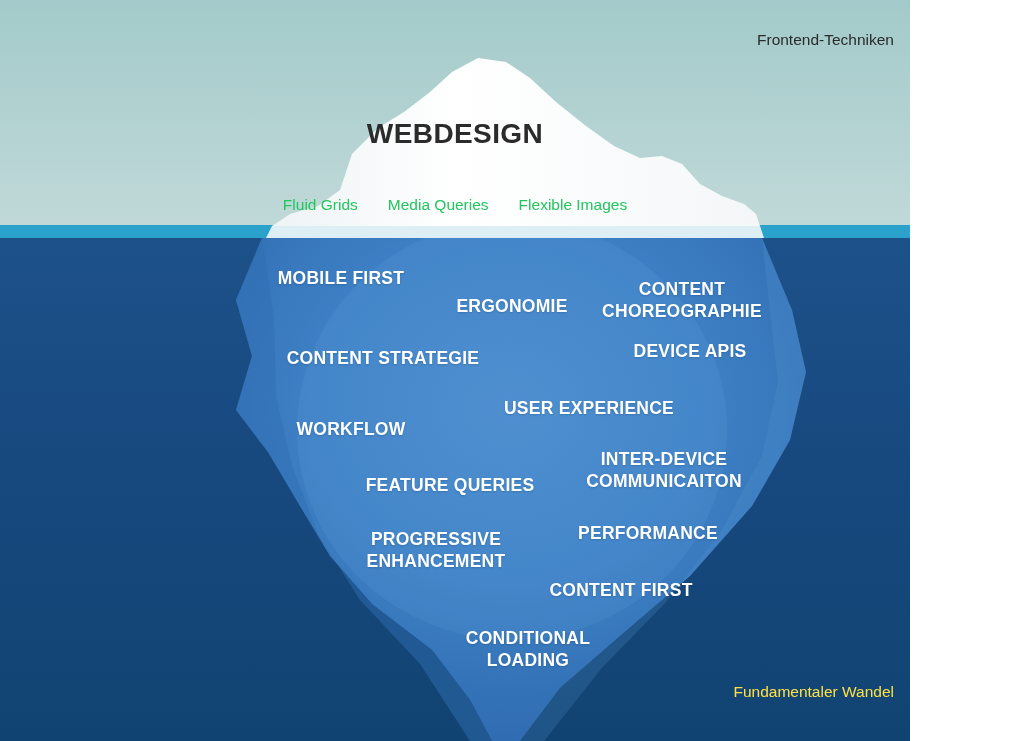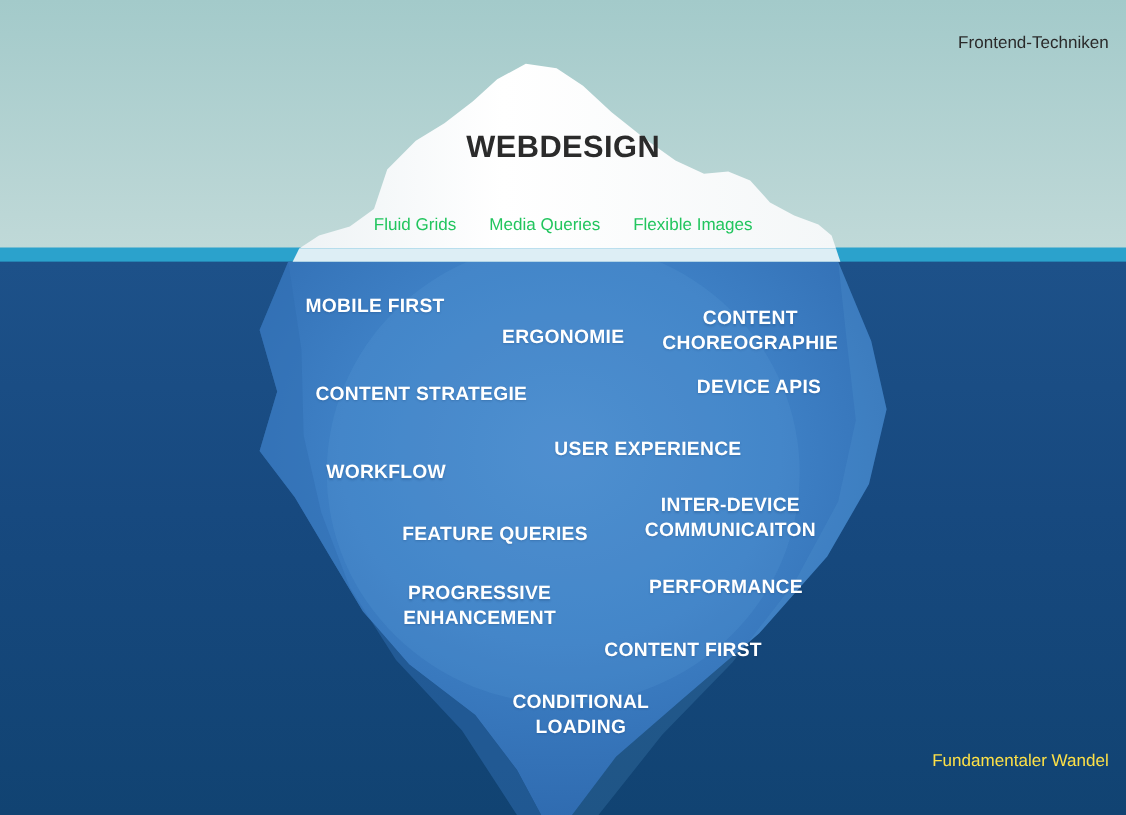--- a/index.html
+++ b/index.html
@@ -1,21 +1,21 @@
 <!DOCTYPE html>
 <html><head>
 <meta charset="utf-8">
 <title>Iceberg Infographic</title>
 <style>
   html,body{margin:0;padding:0;background:#ffffff;}
   body{font-family:"Liberation Sans",sans-serif;}
 
   #stage{
     position:relative;
-    width:1024px;
+    width:910px;
     height:741px;
     overflow:hidden;
     background:#164b7e;
   }
 
   #scene{
     position:absolute;
     inset:0;
     width:1024px;
     height:741px;
@@ -186,21 +186,21 @@
       <div class="berg-label" style="left: 512px; top: 306px;">ERGONOMIE</div>
       <div class="berg-label" style="left: 682px; top: 300px;">CONTENT
 CHOREOGRAPHIE</div>
       <div class="berg-label" style="left: 383px; top: 358px;">CONTENT STRATEGIE</div>
       <div class="berg-label" style="left: 690px; top: 351px;">DEVICE APIS</div>
       <div class="berg-label" style="left: 589px; top: 408px;">USER EXPERIENCE</div>
       <div class="berg-label" style="left: 351px; top: 429px;">WORKFLOW</div>
       <div class="berg-label" style="left: 664px; top: 470px;">INTER-DEVICE
 COMMUNICAITON</div>
       <div class="berg-label" style="left: 450px; top: 485px;">FEATURE QUERIES</div>
-      <div class="berg-label" style="left: 648px; top: 533px; margin-left: 12px;">PERFORMANCE</div>
+      <div class="berg-label" style="left: 648px; top: 533px;">PERFORMANCE</div>
       <div class="berg-label" style="left: 436px; top: 550px;">PROGRESSIVE
 ENHANCEMENT</div>
       <div class="berg-label" style="left: 621px; top: 590px;">CONTENT FIRST</div>
       <div class="berg-label" style="left: 528px; top: 649px;">CONDITIONAL
 LOADING</div>
     </div>
 
   <p class="txt" id="corner-bottom">Fundamentaler Wandel</p>
 
 </div>

